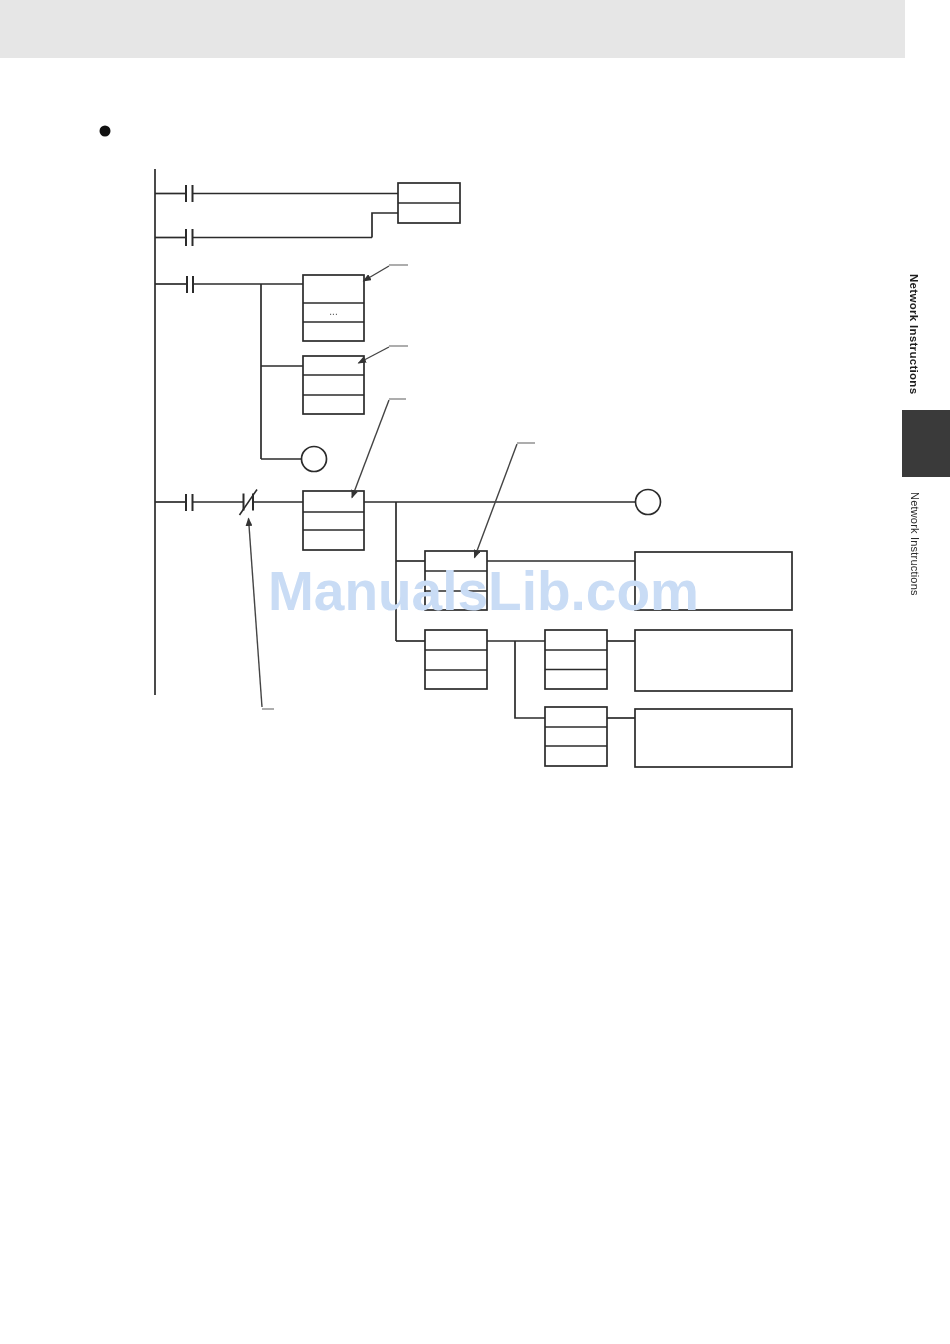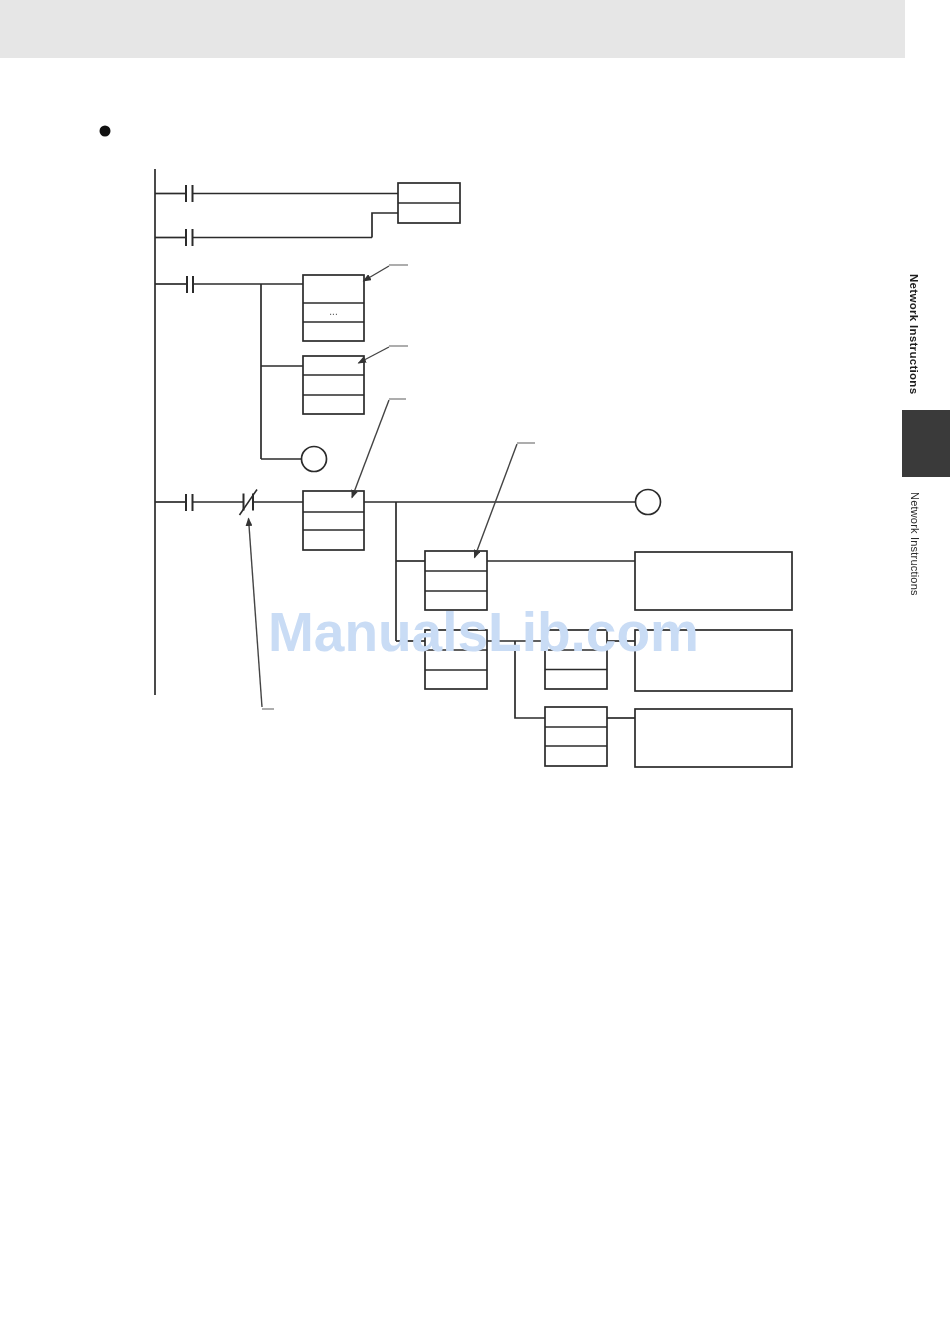--- a/index.html
+++ b/index.html
@@ -17,21 +17,21 @@
     width: 905px; height: 58px;
     background: #e6e6e6;
   }
   .diagram-svg {
     position: absolute;
     left: 0; top: 0;
     width: 950px; height: 1344px;
   }
   .watermark {
     position: absolute;
-    left: 268px; top: 605px;
+    left: 268px; top: 564px;
     font-size: 55px;
     line-height: 55px;
     font-weight: bold;
     color: #c9dcf5;
     white-space: nowrap;
     z-index: 5;
     letter-spacing: 0px;
   }
   .v-text {
     position: absolute;

